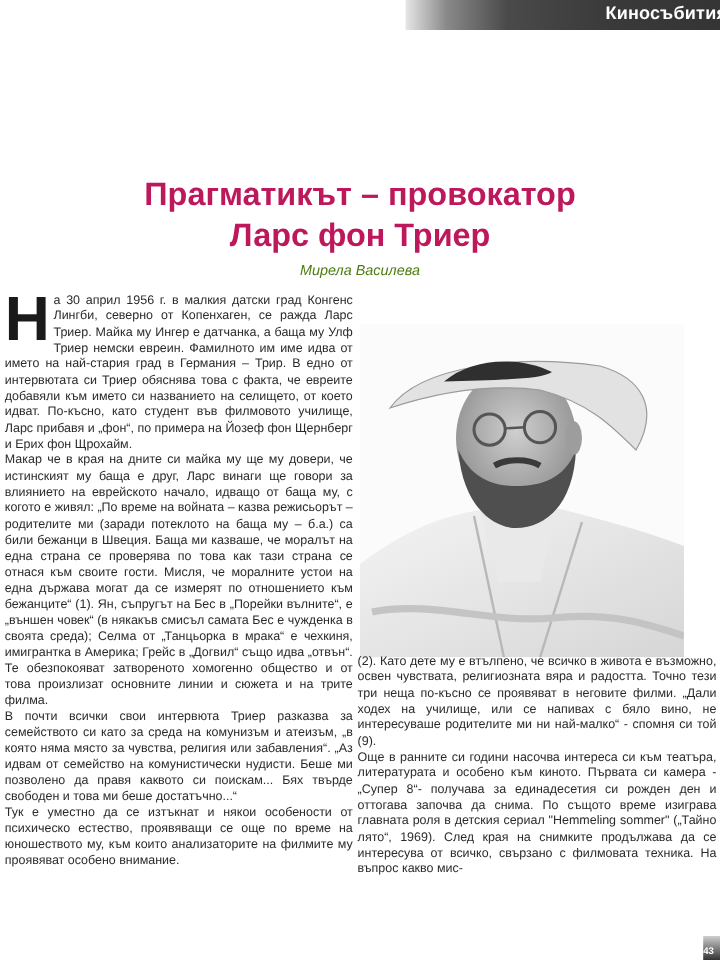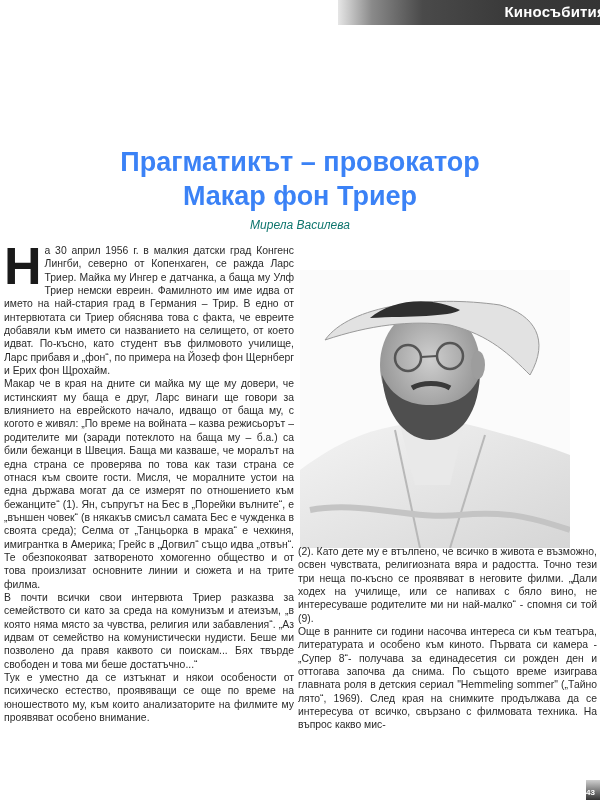--- a/index.html
+++ b/index.html
@@ -11,25 +11,25 @@
   .section-bar {
     position: absolute; top: 0; left: 338px; width: 282px; height: 25px;
     background: linear-gradient(to right, #e6e6e6 0%, #8a8a8a 12%, #4a4a4a 30%, #3a3a3a 60%, #333 100%);
   }
   .section-bar .label {
     position: absolute; right: 14px; top: 3px;
     color: #ffffff; font-weight: bold; font-size: 15px; letter-spacing: 0.2px;
   }
   .title {
     position: absolute; left: 0; width: 600px; top: 145px; text-align: center;
-    font-weight: bold; font-size: 27px; line-height: 34px; color: #3b82f6;
+    font-weight: bold; font-size: 27px; line-height: 34px; color: #be185d;
   }
   .author {
     position: absolute; left: 0; width: 600px; top: 218px; text-align: center;
-    font-style: italic; font-size: 12px; color: #0f766e;
+    font-style: italic; font-size: 12px; color: #4d7c0f;
   }
   .col {
     position: absolute; font-size: 10.4px; line-height: 13.35px; color: #2a2a2a;
     text-align: justify;
   }
   .col p { margin: 0; text-indent: 0; }
   .col-left { left: 4px; top: 244px; width: 290px; }
   .col-right { left: 298px; top: 545px; width: 299px; }
   .dropcap {
     float: left; font-size: 52px; line-height: 40px; font-weight: bold;
@@ -47,21 +47,21 @@
 </style>
 </head>
 <body>
 
 <div class="section-bar">
   <span class="label">Киносъбития</span>
 </div>
 
 <div class="title">
   <div>Прагматикът – провокатор</div>
-  <div>Макар фон Триер</div>
+  <div>Ларс фон Триер</div>
 </div>
 
 <div class="author">Мирела Василева</div>
 
 <div class="col col-left">
   <p><span class="dropcap">Н</span><span>а 30 април 1956 г. в малкия датски град Конгенс Лингби, северно от Копенхаген, се ражда Ларс Триер. Майка му Ингер е датчанка, а баща му Улф Триер немски евреин. Фамилното им име идва от името на най-стария град в Германия – Трир. В едно от интервютата си Триер обяснява това с факта, че евреите добавяли към името си названието на селището, от което идват. По-късно, като студент във филмовото училище, Ларс прибавя и „фон“, по примера на Йозеф фон Щернберг и Ерих фон Щрохайм.</span></p>
   <p>Макар че в края на дните си майка му ще му довери, че истинският му баща е друг, Ларс винаги ще говори за влиянието на еврейското начало, идващо от баща му, с когото е живял: „По време на войната – казва режисьорът – родителите ми (заради потеклото на баща му – б.а.) са били бежанци в Швеция. Баща ми казваше, че моралът на една страна се проверява по това как тази страна се отнася към своите гости. Мисля, че моралните устои на една държава могат да се измерят по отношението към бежанците“ (1). Ян, съпругът на Бес в „Порейки вълните“, е „външен човек“ (в някакъв смисъл самата Бес е чужденка в своята среда); Селма от „Танцьорка в мрака“ е чехкиня, имигрантка в Америка; Грейс в „Догвил“ също идва „отвън“. Те обезпокояват затвореното хомогенно общество и от това произлизат основните линии и сюжета и на трите филма.</p>
   <p>В почти всички свои интервюта Триер разказва за семейството си като за среда на комунизъм и атеизъм, „в която няма място за чувства, религия или забавления“. „Аз идвам от семейство на комунистически нудисти. Беше ми позволено да правя каквото си поискам... Бях твърде свободен и това ми беше достатъчно...“</p>
   <p>Тук е уместно да се изтъкнат и някои особености от психическо естество, проявяващи се още по време на юношеството му, към които анализаторите на филмите му проявяват особено внимание.</p>
 </div>

